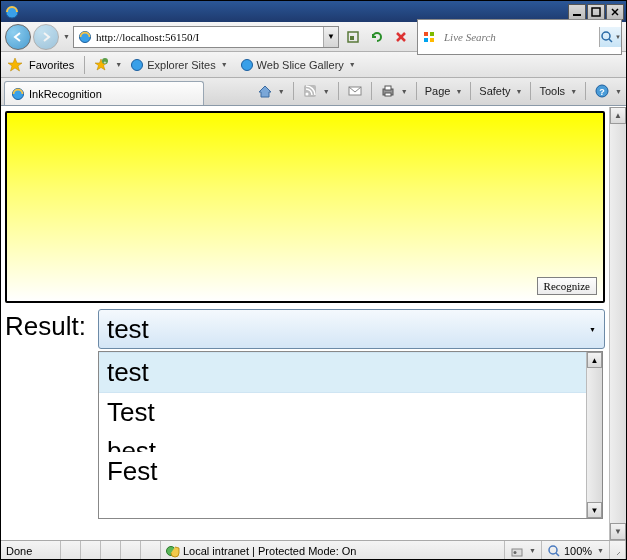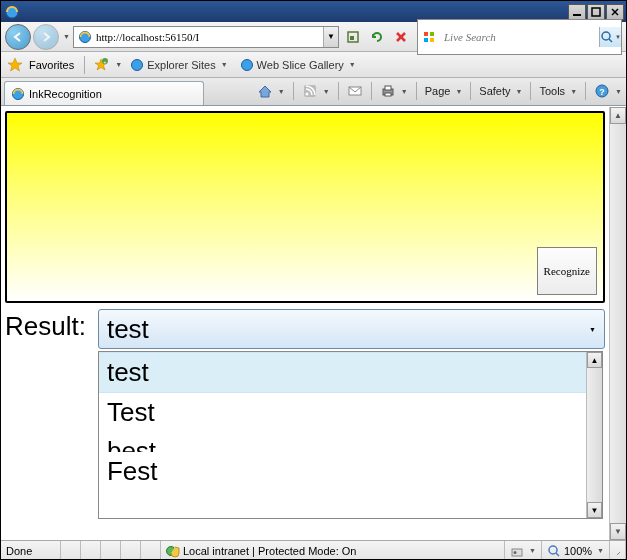--- a/index.html
+++ b/index.html
@@ -44,21 +44,21 @@
   
   
   .content-outer { position: relative; height: 434px; background: #fff; border-top: 1px solid #fff; display: flex; }
   .content { flex: 1; padding: 0; overflow: hidden; }
   .vscroll { width: 17px; background: linear-gradient(90deg,#eee,#dcdcdc); border-left: 1px solid #bdbdbd; display: flex; flex-direction: column; }
   .vscroll .arrow { height: 17px; background: linear-gradient(#f3f3f3,#d9d9d9); border: 1px solid #9a9a9a; display: flex; align-items: center; justify-content: center; font-size: 8px; color: #555; }
   .vscroll .track { flex: 1; }
   
   
   .ink-frame { margin: 4px; border: 2px solid #000; border-radius: 2px; height: 192px; background: linear-gradient(#ffff00 0%, #ffff70 40%, #ffffff 100%); position: relative; }
-  .recognize-btn { position: absolute; right: 6px; bottom: 6px; background: linear-gradient(#fdfdfd,#ececec); border: 1px solid #808080; padding: 17px 6px; font-size: 11px; font-family: Tahoma; }
+  .recognize-btn { position: absolute; right: 6px; bottom: 6px; background: linear-gradient(#fdfdfd,#ececec); border: 1px solid #808080; padding: 2px 6px; font-size: 11px; font-family: Tahoma; }
   
   
   .result-row { display: flex; align-items: flex-start; margin: 6px 4px 0 4px; gap: 12px; }
   .result-label { font-family: Verdana, Arial, sans-serif; font-size: 26px; color: #000; padding-top: 2px; }
   .combo-wrap { flex: 1; position: relative; }
   .combo { height: 40px; border: 1px solid #6c8aa7; border-radius: 3px; background: linear-gradient(#f4f9fd,#d4e6f6); display: flex; align-items: center; padding: 0 8px; justify-content: space-between; }
   .combo-text { font-family: Verdana, Arial, sans-serif; font-size: 26px; color: #000; }
   .combo-caret { font-size: 7px; color: #000; }
   .dropdown { position: absolute; left: 0; top: 42px; width: calc(100% - 2px); border: 1px solid #888; background: #fff; display: flex; }
   .dropdown-list { flex: 1; }

